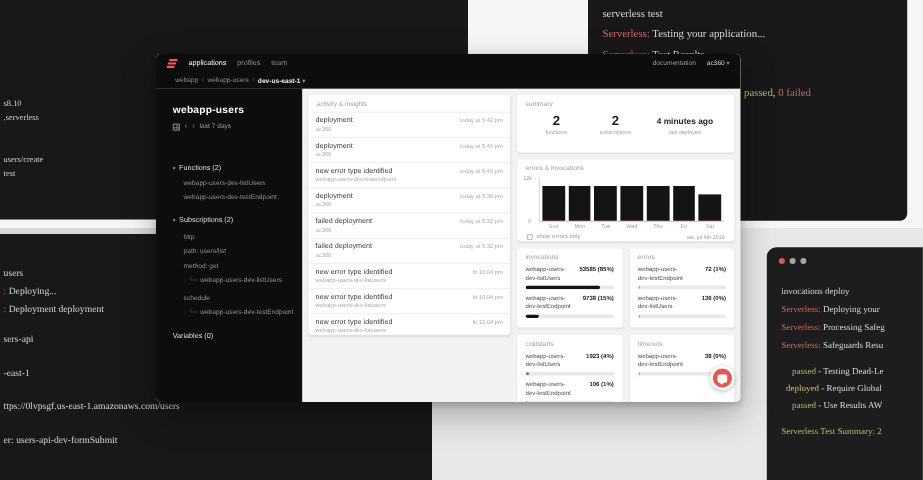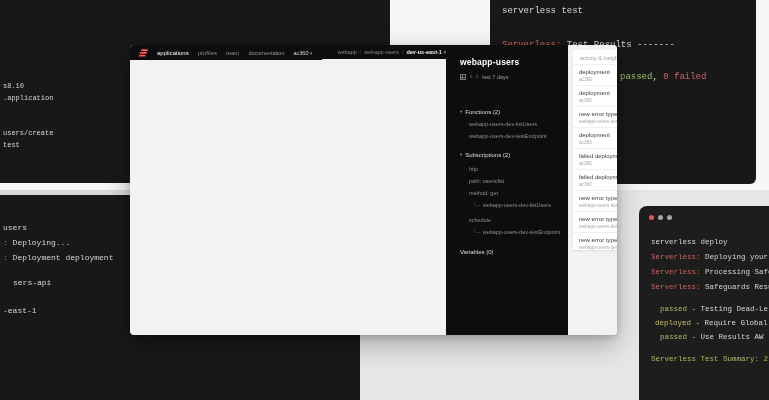--- a/index.html
+++ b/index.html
@@ -2,39 +2,39 @@
 <html><head>
 <meta charset="utf-8">
 <style>
   * { margin:0; padding:0; box-sizing:border-box; }
   html,body { width:769px; height:400px; }
   body { font-family:"Liberation Sans", sans-serif; background:#e7e7e7; position:relative; overflow:hidden; }
 
   .bg-top { position:absolute; left:0; top:0; width:769px; height:190px; background:#f6f6f6; }
 
   
-  .term { position:absolute; background:#181818; font-family:Liberation Mono, monospace; color:#d6d6d6; overflow:hidden; z-index:1; }
+  .term { position:absolute; background:#181818; font-family:Liberation Serif, serif; color:#d6d6d6; overflow:hidden; z-index:1; }
   .term-tl { left:0; top:0; width:390px; height:183px; border-radius:0 0 6px 0; font-size:7px; }
   .term-tr { left:490px; top:0; width:266px; height:184px; border-radius:0 0 6px 6px; font-size:9px; }
   .term-bl { left:0; top:190px; width:360px; height:210px; border-radius:0 6px 0 0; font-size:8px; }
   .term-bl::before { content:""; position:absolute; left:0; top:0; right:0; height:5px; background:#d9d9d9; }
   .term-br { left:639px; top:206px; width:160px; height:210px; background:#1d1d1d; border-radius:8px; font-size:7.5px; }
   .tline { position:absolute; white-space:pre; line-height:1.2; }
   .t-red { color:#cb6660; }
   .t-green { color:#a3bf63; }
   .t-yellow { color:#cdbf63; }
   .dots { position:absolute; left:10px; top:9px; display:flex; gap:4px; }
   .dot { width:5px; height:5px; border-radius:50%; }
   .dot-red { background:#d95a54; }
   .dot-gray { background:#aaa69f; }
 
   
   .dash { position:absolute; left:130px; top:45px; width:487px; height:290px; border-radius:4px;
           background:#f2f2f2; box-shadow:0 10px 28px rgba(0,0,0,.28), 0 2px 6px rgba(0,0,0,.18);
-          z-index:5; overflow:hidden; display:flex; }
+          z-index:5; overflow:hidden; display:flex; flex-direction:column; }
   .dash-header { height:15px; background:#0d0d0d; display:flex; align-items:center; padding:0 9px; gap:9px; flex:none; }
   .logo { width:9px; height:8px; display:flex; align-items:center; }
   .nav-item { font-size:6px; color:#8a8a8a; }
   .nav-item.active { color:#fafafa; }
   .nav-right { margin-left:auto; display:flex; align-items:center; gap:9px; }
   .nav-doc { font-size:5.5px; color:#9a9a9a; }
   .nav-user { font-size:5.5px; color:#d6d6d6; }
   .caret { color:#8a8a8a; font-size:5px; }
   .crumbs { height:14px; background:#0d0d0d; display:flex; align-items:center; padding-left:16px; flex:none; }
   .crumb { font-size:5.5px; color:#8a8a8a; }
@@ -115,46 +115,49 @@
   .chat-icon { width:8px; height:7px; background:#fff; border-radius:1.5px; position:relative; }
   .chat-icon::after { content:""; position:absolute; left:1.5px; bottom:-1.5px; width:3px; height:3px; background:#fff; transform:rotate(45deg); }
 </style>
 </head>
 <body>
 
 <div class="bg-top"></div>
 
 <div class="term term-tl">
   <div class="tline" style="left:3px;top:82px">s8.10</div>
-  <div class="tline" style="left:3px;top:94px">.application</div>
+  <div class="tline" style="left:3px;top:94px">.serverless</div>
   <div class="tline" style="left:3px;top:129px">users/create</div>
   <div class="tline" style="left:3px;top:141px">test</div>
 </div>
 
 <div class="term term-tr">
   <div class="tline" style="left:12px;top:6px">serverless test</div>
+  <div class="tline" style="left:12px;top:23px"><span class="t-red">Serverless:</span><span> Testing your application...</span></div>
   <div class="tline" style="left:12px;top:40px"><span class="t-red">Serverless:</span><span> Test Results -------</span></div>
   <div class="tline" style="left:130px;top:72px"><span class="t-green">passed</span><span>, </span><span class="t-red">0 failed</span></div>
 </div>
 
 <div class="term term-bl">
   <div class="tline" style="left:3px;top:33px">users</div>
   <div class="tline" style="left:3px;top:48px"><span class="t-red">:</span><span> Deploying...</span></div>
   <div class="tline" style="left:3px;top:63px"><span class="t-red">:</span><span> Deployment deployment</span></div>
-  <div class="tline" style="left:13px;top:88px">sers-api</div>
+  <div class="tline" style="left:3px;top:88px">sers-api</div>
   <div class="tline" style="left:3px;top:116px">-east-1</div>
+  <div class="tline" style="left:3px;top:144px">ttps://0lvpsgf.us-east-1.amazonaws.com/users</div>
+  <div class="tline" style="left:3px;top:172px">er: users-api-dev-formSubmit</div>
 </div>
 
 <div class="term term-br">
   <div class="dots">
     <span class="dot dot-red"></span>
     <span class="dot dot-gray"></span>
     <span class="dot dot-gray"></span>
   </div>
-  <div class="tline" style="left:12px;top:32px">serverless deploy</div>
+  <div class="tline" style="left:12px;top:32px">invocations deploy</div>
   <div class="tline" style="left:12px;top:47px"><span class="t-red">Serverless:</span><span> Deploying your </span></div>
   <div class="tline" style="left:12px;top:62px"><span class="t-red">Serverless:</span><span> Processing Safeg</span></div>
   <div class="tline" style="left:12px;top:77px"><span class="t-red">Serverless:</span><span> Safeguards Resu</span></div>
   <div class="tline" style="left:21px;top:99px"><span class="t-green">passed</span><span> - Testing Dead-Le</span></div>
   <div class="tline" style="left:16px;top:113px"><span class="t-yellow">deployed</span><span> - Require Global </span></div>
   <div class="tline" style="left:21px;top:127px"><span class="t-green">passed</span><span> - Use Results AW</span></div>
   <div class="tline t-green" style="left:12px;top:149px">Serverless Test Summary: 2</div>
 </div>
 
 <div class="dash">

